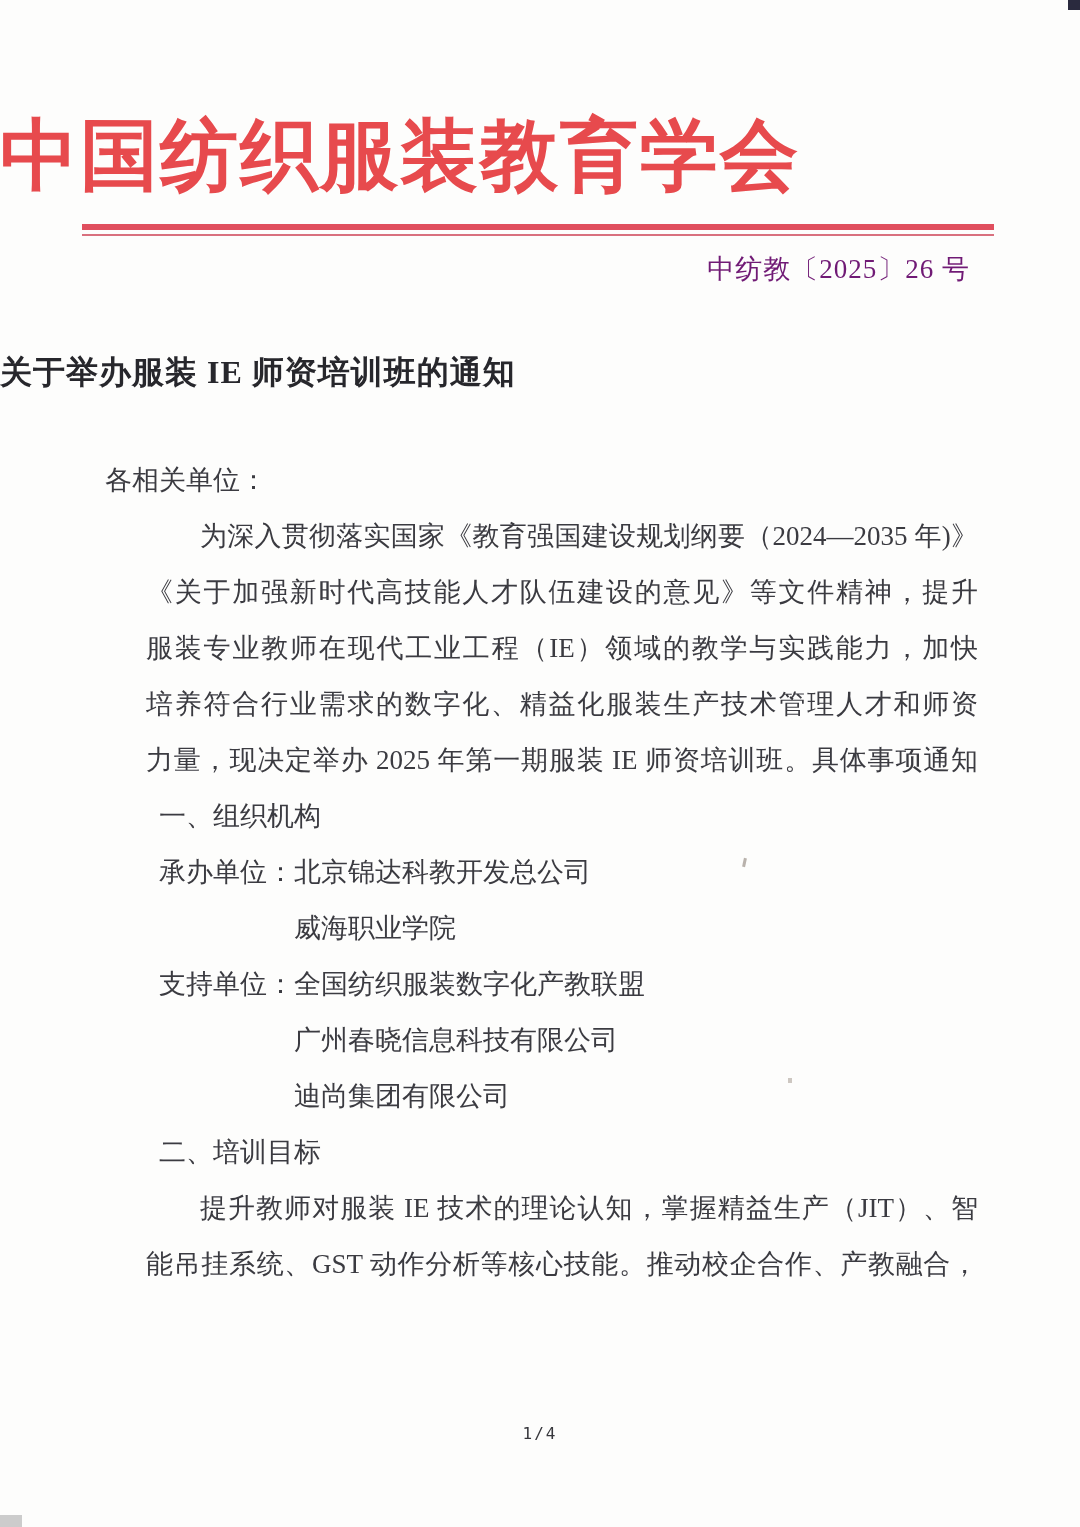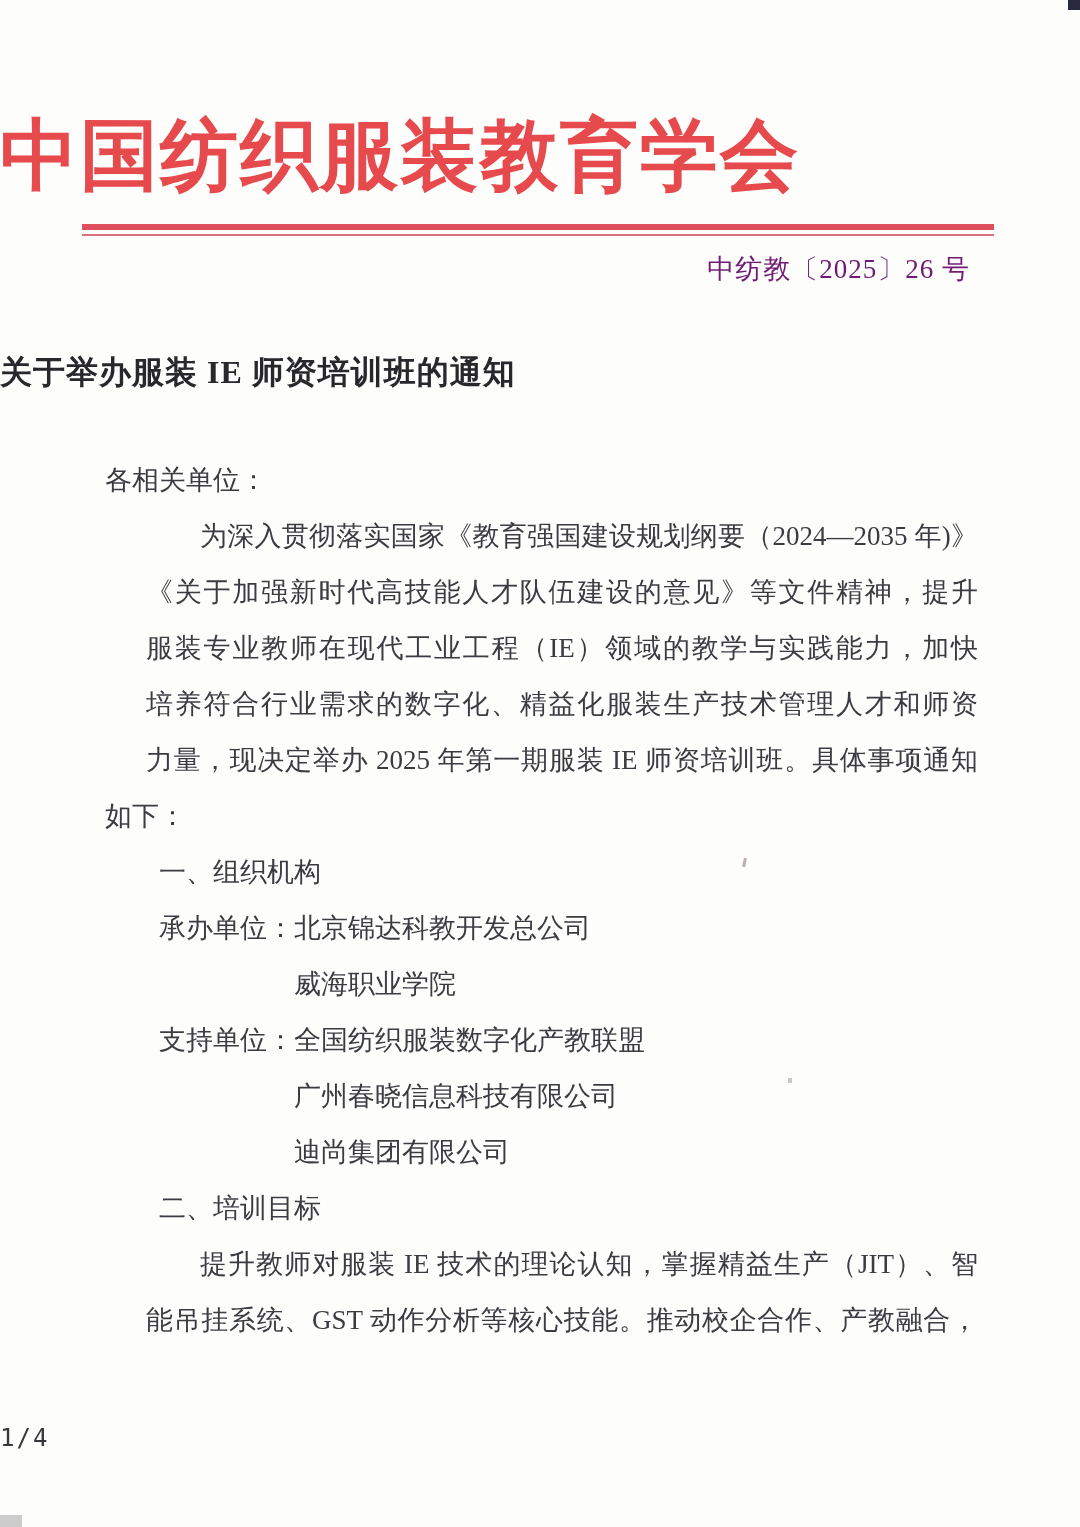--- a/index.html
+++ b/index.html
@@ -77,21 +77,22 @@
   .fill {
     text-align: justify;
     text-align-last: justify;
     margin-left: 41px;
   }
   .page-number {
     position: absolute;
     top: 1424px;
     left: 0;
     width: 100%;
-    font-size: 24px;
+    text-align: center;
+    font-size: 16px;
     letter-spacing: 2px;
     color: #37373c;
     font-family: "DejaVu Sans Mono", monospace;
   }
   .corner-artifact-tr {
     position: absolute;
     top: 0; right: 0;
     width: 12px; height: 10px;
     background: #2a2a3e;
   }
@@ -136,21 +137,20 @@
 
   <h2 class="notice-title">关于举办服装 IE 师资培训班的通知</h2>
 
   <div class="body-text" id="body-lines">
       <div class="line" style="text-indent: 0px;">各相关单位：</div>
       <div class="line fill" style="text-indent: 54px;">为深入贯彻落实国家《教育强国建设规划纲要（2024—2035 年)》</div>
       <div class="line fill" style="text-indent: 0px;">《关于加强新时代高技能人才队伍建设的意见》等文件精神，提升</div>
       <div class="line fill" style="text-indent: 0px;">服装专业教师在现代工业工程（IE）领域的教学与实践能力，加快</div>
       <div class="line fill" style="text-indent: 0px;">培养符合行业需求的数字化、精益化服装生产技术管理人才和师资</div>
       <div class="line fill" style="text-indent: 0px;">力量，现决定举办 2025 年第一期服装 IE 师资培训班。具体事项通知</div>
-      <div class="line" style="text-indent: 0px;">如下：</div>
       <div class="line" style="text-indent: 54px;">一、组织机构</div>
       <div class="line" style="text-indent: 54px;">承办单位：北京锦达科教开发总公司</div>
       <div class="line" style="text-indent: 189px;">威海职业学院</div>
       <div class="line" style="text-indent: 54px;">支持单位：全国纺织服装数字化产教联盟</div>
       <div class="line" style="text-indent: 189px;">广州春晓信息科技有限公司</div>
       <div class="line" style="text-indent: 189px;">迪尚集团有限公司</div>
       <div class="line" style="text-indent: 54px;">二、培训目标</div>
       <div class="line fill" style="text-indent: 54px;">提升教师对服装 IE 技术的理论认知，掌握精益生产（JIT）、智</div>
       <div class="line fill" style="text-indent: 0px;">能吊挂系统、GST 动作分析等核心技能。推动校企合作、产教融合，</div>
     </div>

